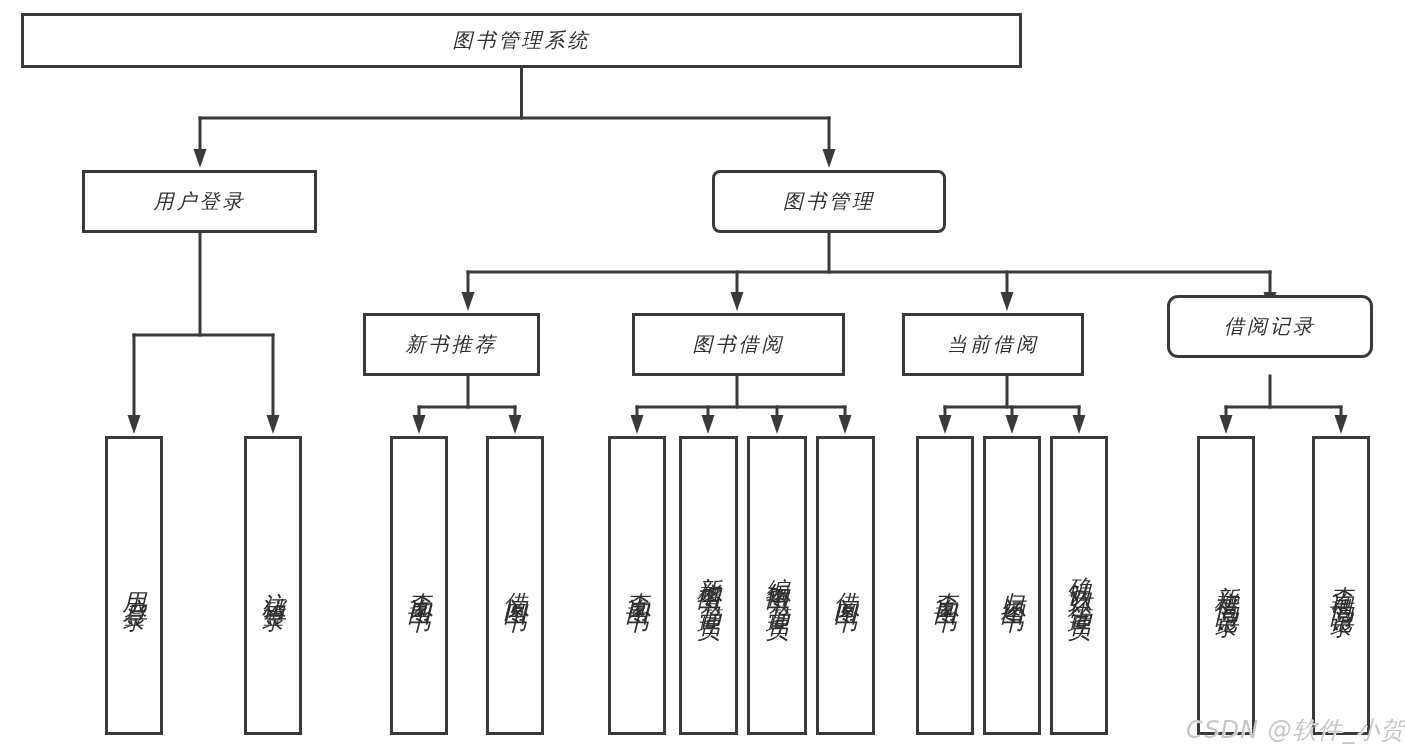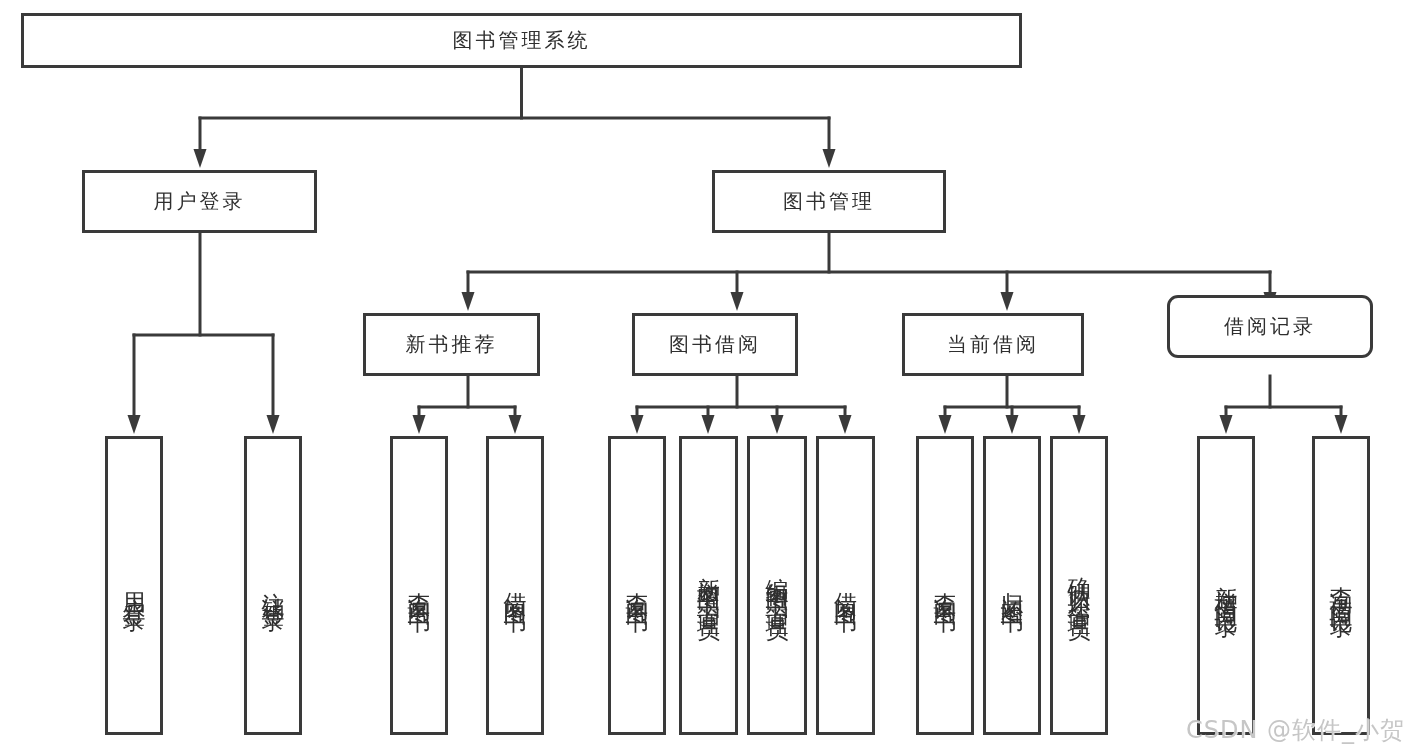--- a/index.html
+++ b/index.html
@@ -8,20 +8,21 @@
     --bg:#ffffff;
     --wm:#c6c6c6;
   }
   html,body{margin:0;padding:0;background:var(--bg);}
   .stage{
     position:relative;
     width:1405px;height:747px;
     background:var(--bg);
     font-family:"DejaVu Sans","Liberation Sans",sans-serif;
     overflow:hidden;
+    font-style:italic;
   }
   .connectors{position:absolute;left:0;top:0;width:1405px;height:747px;z-index:1;}
   .connectors line{stroke:var(--line);stroke-width:3;stroke-linecap:square;}
   .connectors polygon{fill:var(--line);stroke:none;}
   .box{
     position:absolute;
     box-sizing:border-box;
     border:3px solid var(--line);
     background:#fff;
     display:flex;align-items:center;justify-content:center;
@@ -107,28 +108,28 @@
       <polygon points="1334.5,415 1347.5,415 1341,434"></polygon>
     </svg>
 
   <div class="box hbox" style="left:21px;top:13px;width:1001px;height:55px;">
     <span>图书管理系统</span>
   </div>
 
   <div class="box hbox" style="left:82px;top:170px;width:235px;height:63px;">
     <span>用户登录</span>
   </div>
-  <div class="box hbox" style="left:712px;top:170px;width:234px;height:63px;">
+  <div class="box hbox" style="left:712px;top:170px;width:234px;height:63px;border-radius:8px;">
     <span>图书管理</span>
   </div>
 
   <div class="box hbox" style="left:363px;top:313px;width:177px;height:63px;">
     <span>新书推荐</span>
   </div>
-  <div class="box hbox" style="left:632px;top:313px;width:166px;height:63px;">
+  <div class="box hbox" style="left:632px;top:313px;width:213px;height:63px;">
     <span>图书借阅</span>
   </div>
   <div class="box hbox" style="left:902px;top:313px;width:182px;height:63px;">
     <span>当前借阅</span>
   </div>
   <div class="box hbox" style="left:1167px;top:295px;width:206px;height:63px;border-radius:11px;">
     <span>借阅记录</span>
   </div>
 
   <div class="box vbox" style="left:105px;top:436px;width:58px;height:299px;">

